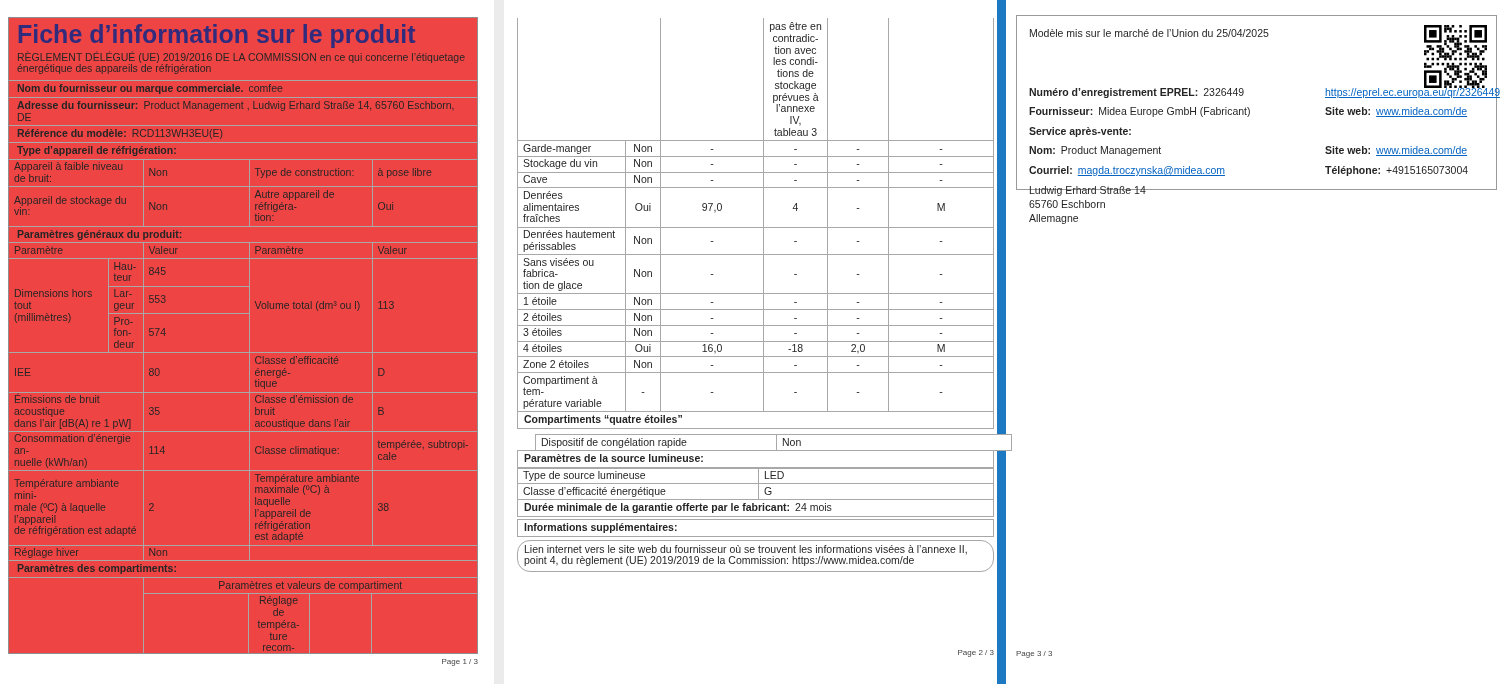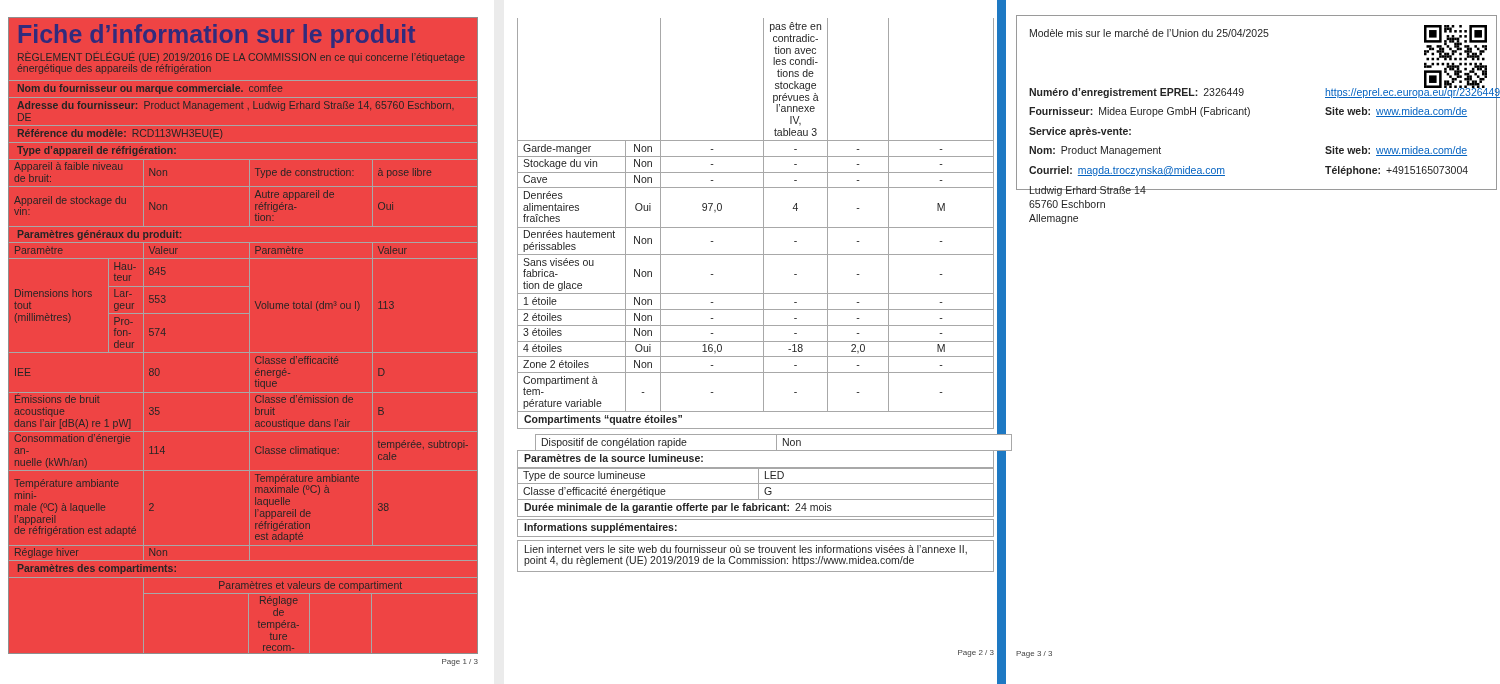--- a/index.html
+++ b/index.html
@@ -39,21 +39,21 @@
   
   #page2 { position:absolute; left:517px; top:0; width:477px; font-size:10.5px; line-height:1.12; }
   table.tbl2 { width:100%; border-collapse:collapse; table-layout:fixed; background:#fff; }
   .tbl2 td { border:1px solid #a8a8a8; padding:1.5px 5px; vertical-align:middle; white-space:pre-line; overflow:hidden; }
   .vals td { text-align:center; }
   .vals td:first-child { text-align:left; }
   .cont-row td { border-top:none; height:112px; vertical-align:top; text-align:center; padding-top:3px; }
   #comp-values-table { margin-top:18px; }
   .bar { border:1px solid #a8a8a8; background:#fff; padding:2px 6px; margin-top:-1px; }
   .mt5 { margin-top:5px;margin-left:18px; } .mt4 { margin-top:0; } .mt3 { margin-top:3px; } .mt2 { margin-top:2px; }
-  .infoblock { padding:3px 6px 4px; }
+  .infoblock { padding:3px 6px 4px;border-radius:13px; }
 
   
   #page3 {
     position:absolute; left:1016px; top:15px; width:481px; height:175px;
     border:1px solid #9a9a9a; background:#fff; padding:11px 12px;
     font-size:10.5px; line-height:1.2;
   }
   .qr { position:absolute; top:9px; right:9px; width:63px; height:63px; }
   .qr svg { width:100%; height:100%; display:block; }
   .p3grid { display:grid; grid-template-columns:296px 1fr; margin-bottom:7px; }

